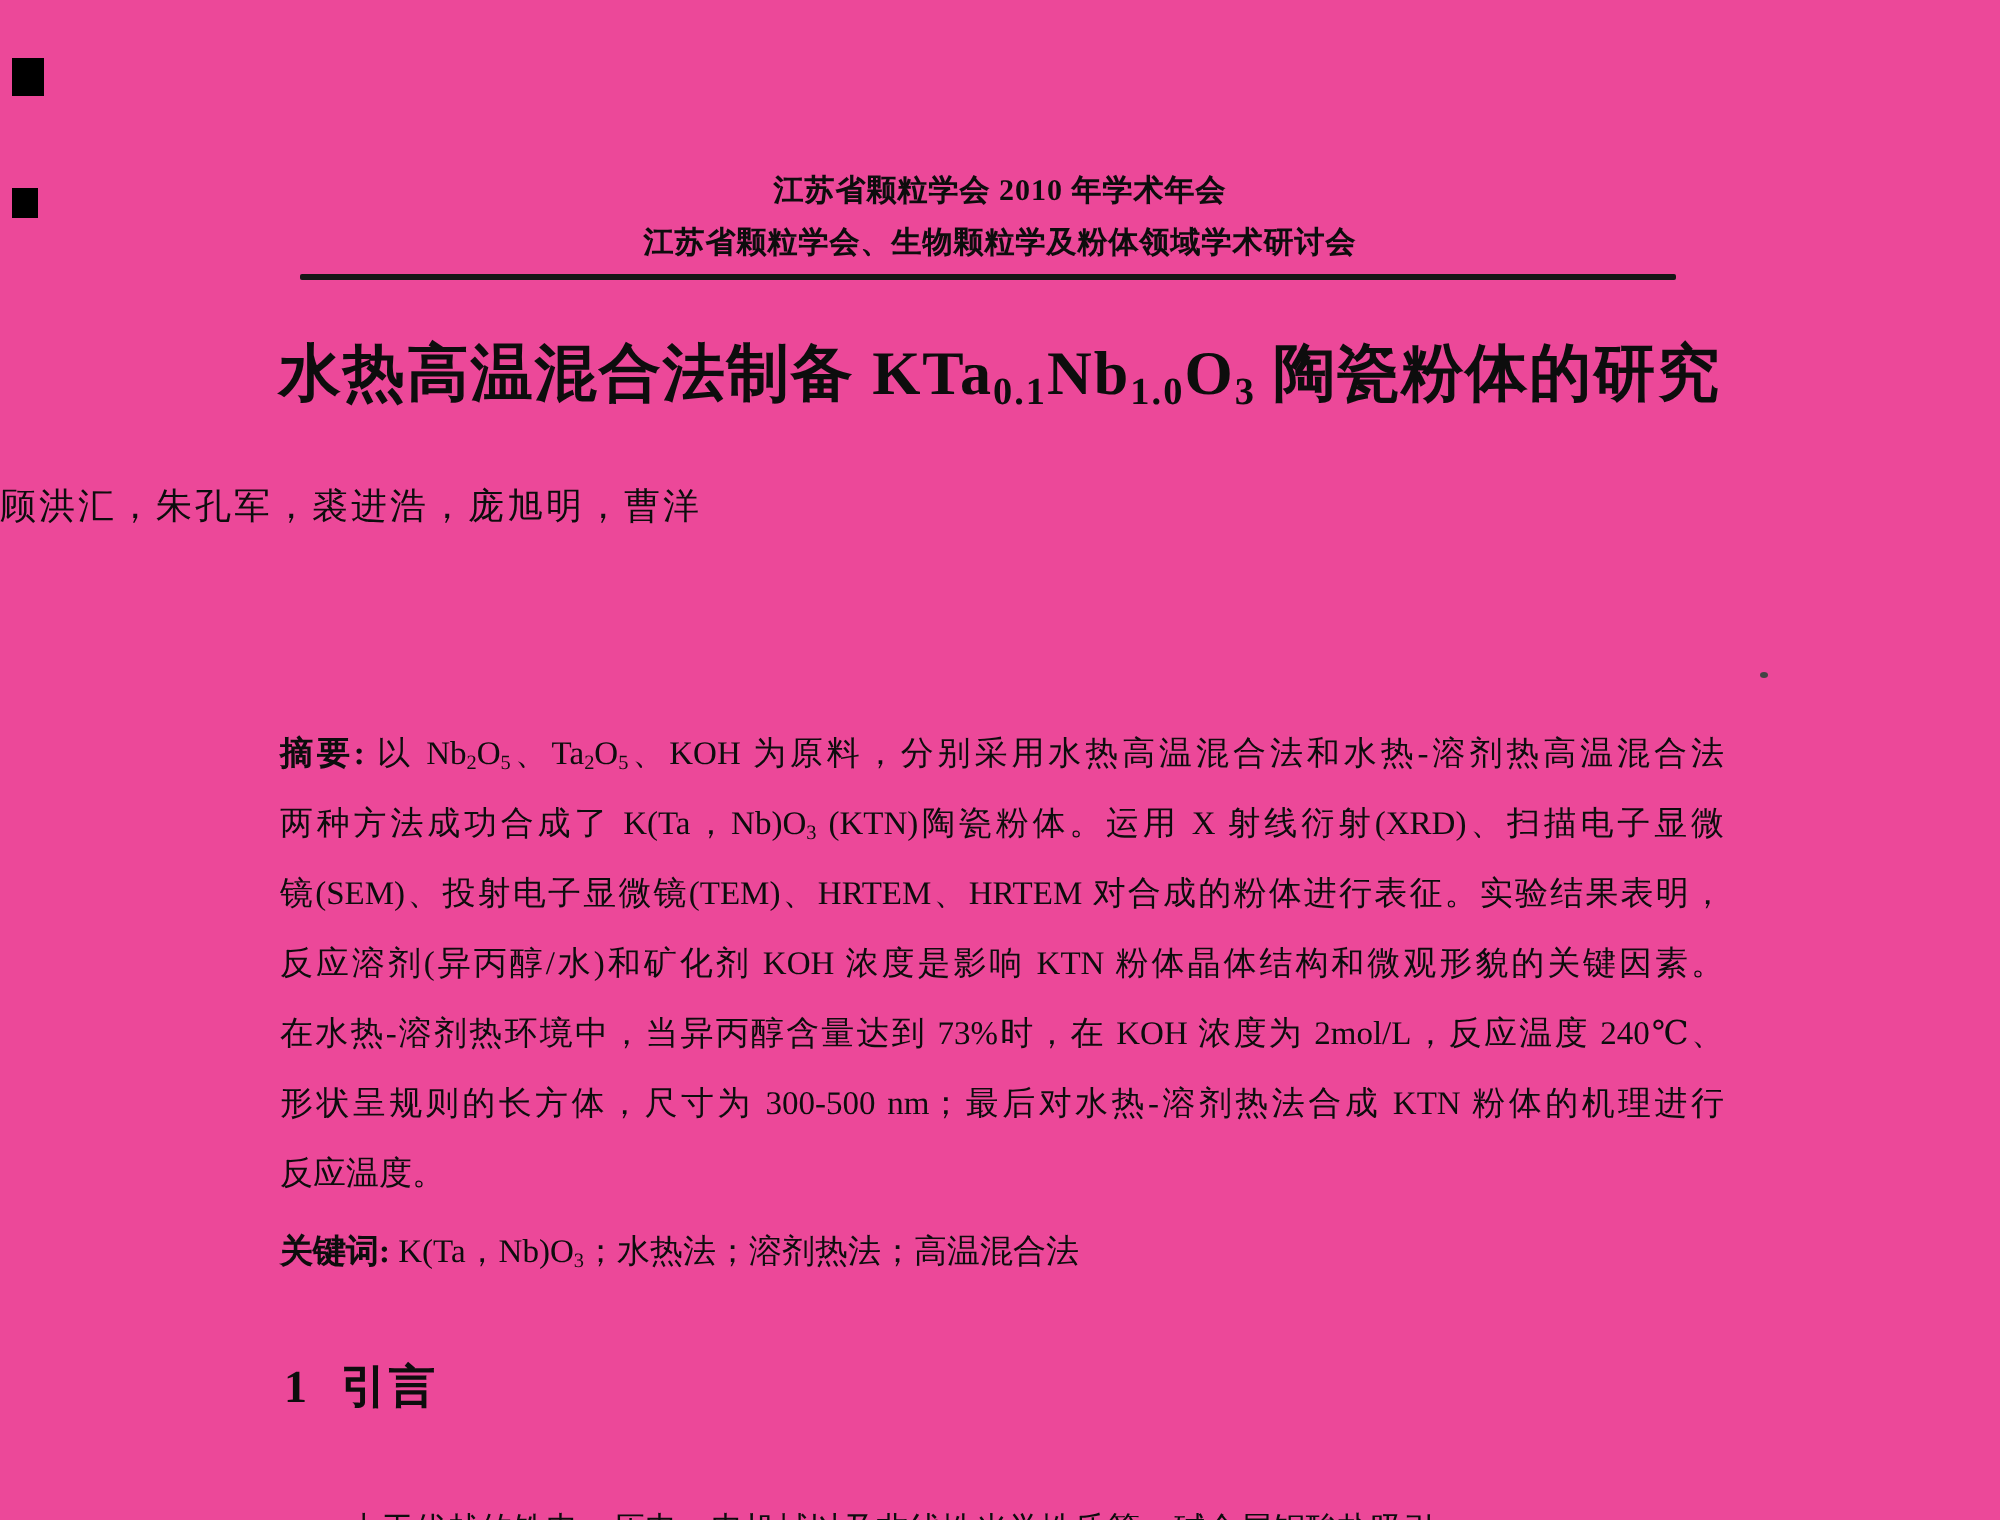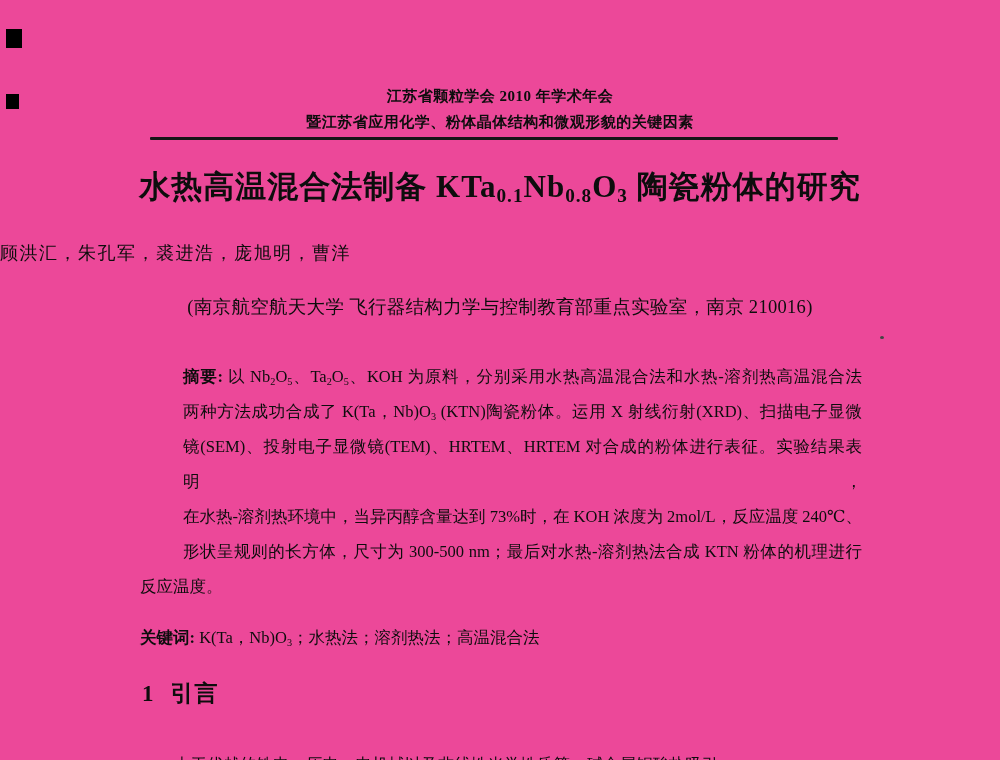--- a/index.html
+++ b/index.html
@@ -44,23 +44,23 @@
     position:absolute;top:294px;left:0;width:100%;
     text-align:center;font-size:18.5px;letter-spacing:0.3px;
   }
 
   
   .abs{
     position:absolute;left:140px;top:359px;width:722px;
     font-size:16.5px;line-height:35px;
   }
   .abs .ln{min-height:35px;}
-  .abs .fill{text-align:justify;text-align-last:justify;margin-left:43px;}
+  .abs .fill{text-align:justify;text-align-last:justify;}
   .b{font-weight:bold;}
-  .kw{margin-top:16px;}
+  .kw{margin-top:4px;}
 
   
   .sec{
     position:absolute;left:142px;top:678px;
     font-weight:bold;font-size:23px;letter-spacing:1px;
   }
   .sec .num{margin-right:16px;}
 
   
   .bodyline{
@@ -73,36 +73,36 @@
 <body>
 
 <div class="page">
 
   <div class="sq sq1"></div>
   <div class="sq sq2"></div>
   <div class="dot"></div>
 
   <div class="conf">
     <div>江苏省颗粒学会 2010 年学术年会</div>
-    <div>暨江苏省应用化学、粉体晶体结构和微观形貌的关键因素</div>
+    <div>江苏省颗粒学会、生物颗粒学及粉体领域学术研讨会</div>
   </div>
 
   <div class="rule"></div>
 
-  <div class="title">水热高温混合法制备 KTa<sub>0.1</sub>Nb<sub>0.8</sub>O<sub>3</sub> 陶瓷粉体的研究</div>
+  <div class="title">水热高温混合法制备 KTa<sub>0.1</sub>Nb<sub>1.0</sub>O<sub>3</sub> 陶瓷粉体的研究</div>
 
   <div class="authors">顾洪汇，朱孔军，裘进浩，庞旭明，曹洋</div>
 
-  <div class="affil">(南京航空航天大学 飞行器结构力学与控制教育部重点实验室，南京 210016)</div>
 
   <div class="abs">
     <div class="ln fill"><span class="b">摘要:</span>
       <span>以 Nb<sub>2</sub>O<sub>5</sub>、Ta<sub>2</sub>O<sub>5</sub>、KOH 为原料，分别采用水热高温混合法和水热-溶剂热高温混合法</span></div>
     <div class="ln fill">两种方法成功合成了 K(Ta，Nb)O<sub>3</sub> (KTN)陶瓷粉体。运用 X 射线衍射(XRD)、扫描电子显微</div>
     <div class="ln fill">镜(SEM)、投射电子显微镜(TEM)、HRTEM、HRTEM 对合成的粉体进行表征。实验结果表明，</div>
+    <div class="ln fill">反应溶剂(异丙醇/水)和矿化剂 KOH 浓度是影响 KTN 粉体晶体结构和微观形貌的关键因素。</div>
     <div class="ln fill">在水热-溶剂热环境中，当异丙醇含量达到 73%时，在 KOH 浓度为 2mol/L，反应温度 240℃、</div>
     <div class="ln fill">形状呈规则的长方体，尺寸为 300-500 nm；最后对水热-溶剂热法合成 KTN 粉体的机理进行</div>
     <div class="ln">反应温度。</div>
     <div class="ln kw"><span class="b">关键词:</span>
       <span>K(Ta，Nb)O<sub>3</sub>；水热法；溶剂热法；高温混合法</span></div>
   </div>
 
   <div class="sec">
     <span class="num">1</span><span>引言</span>
   </div>

